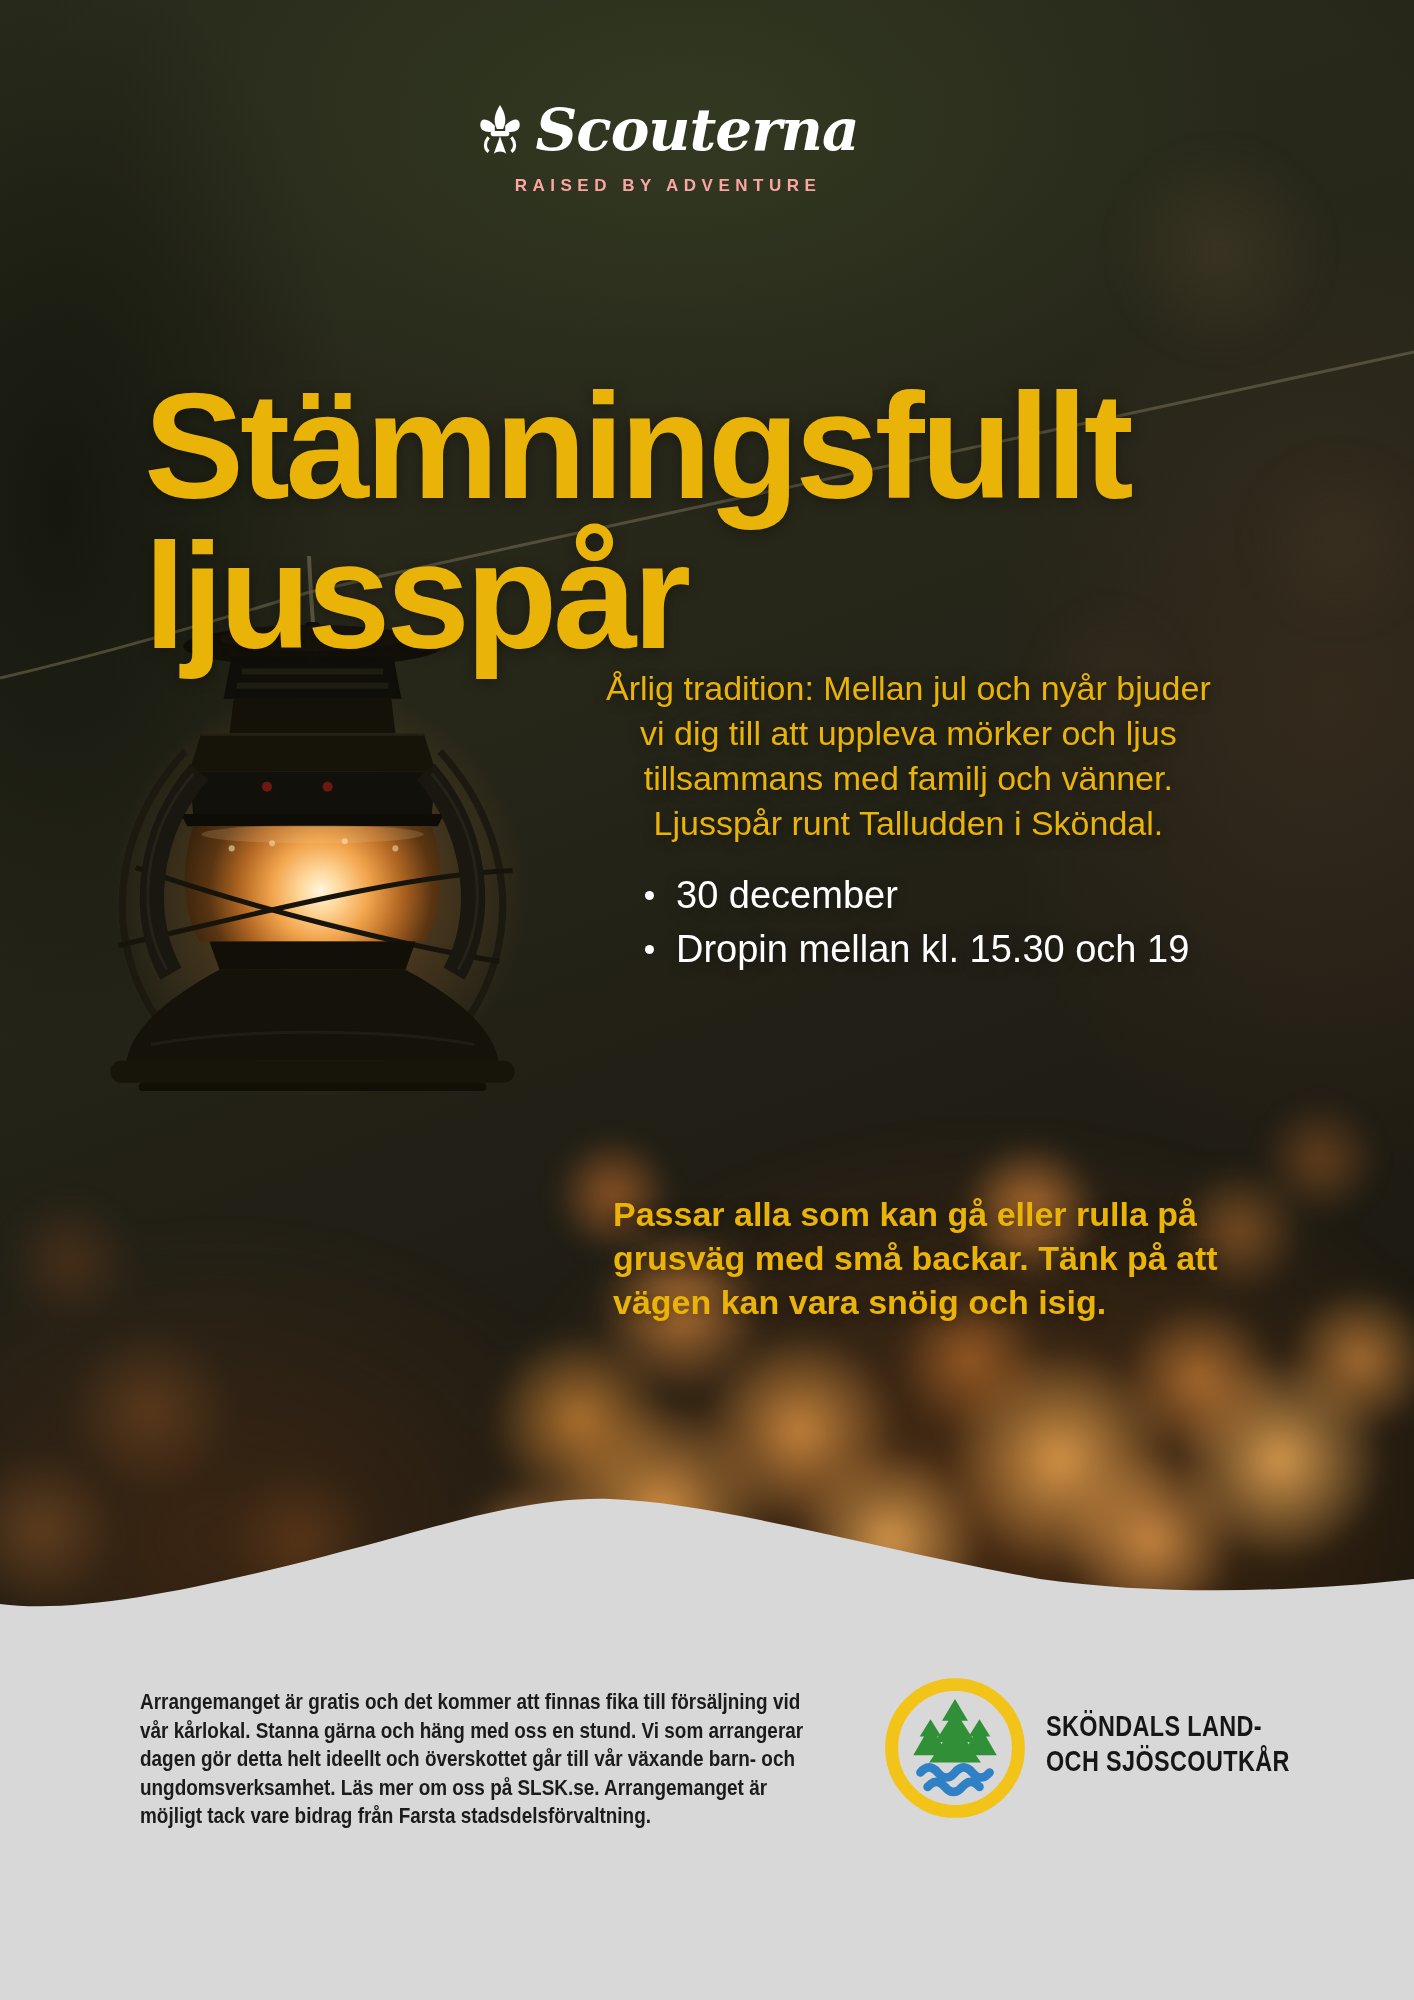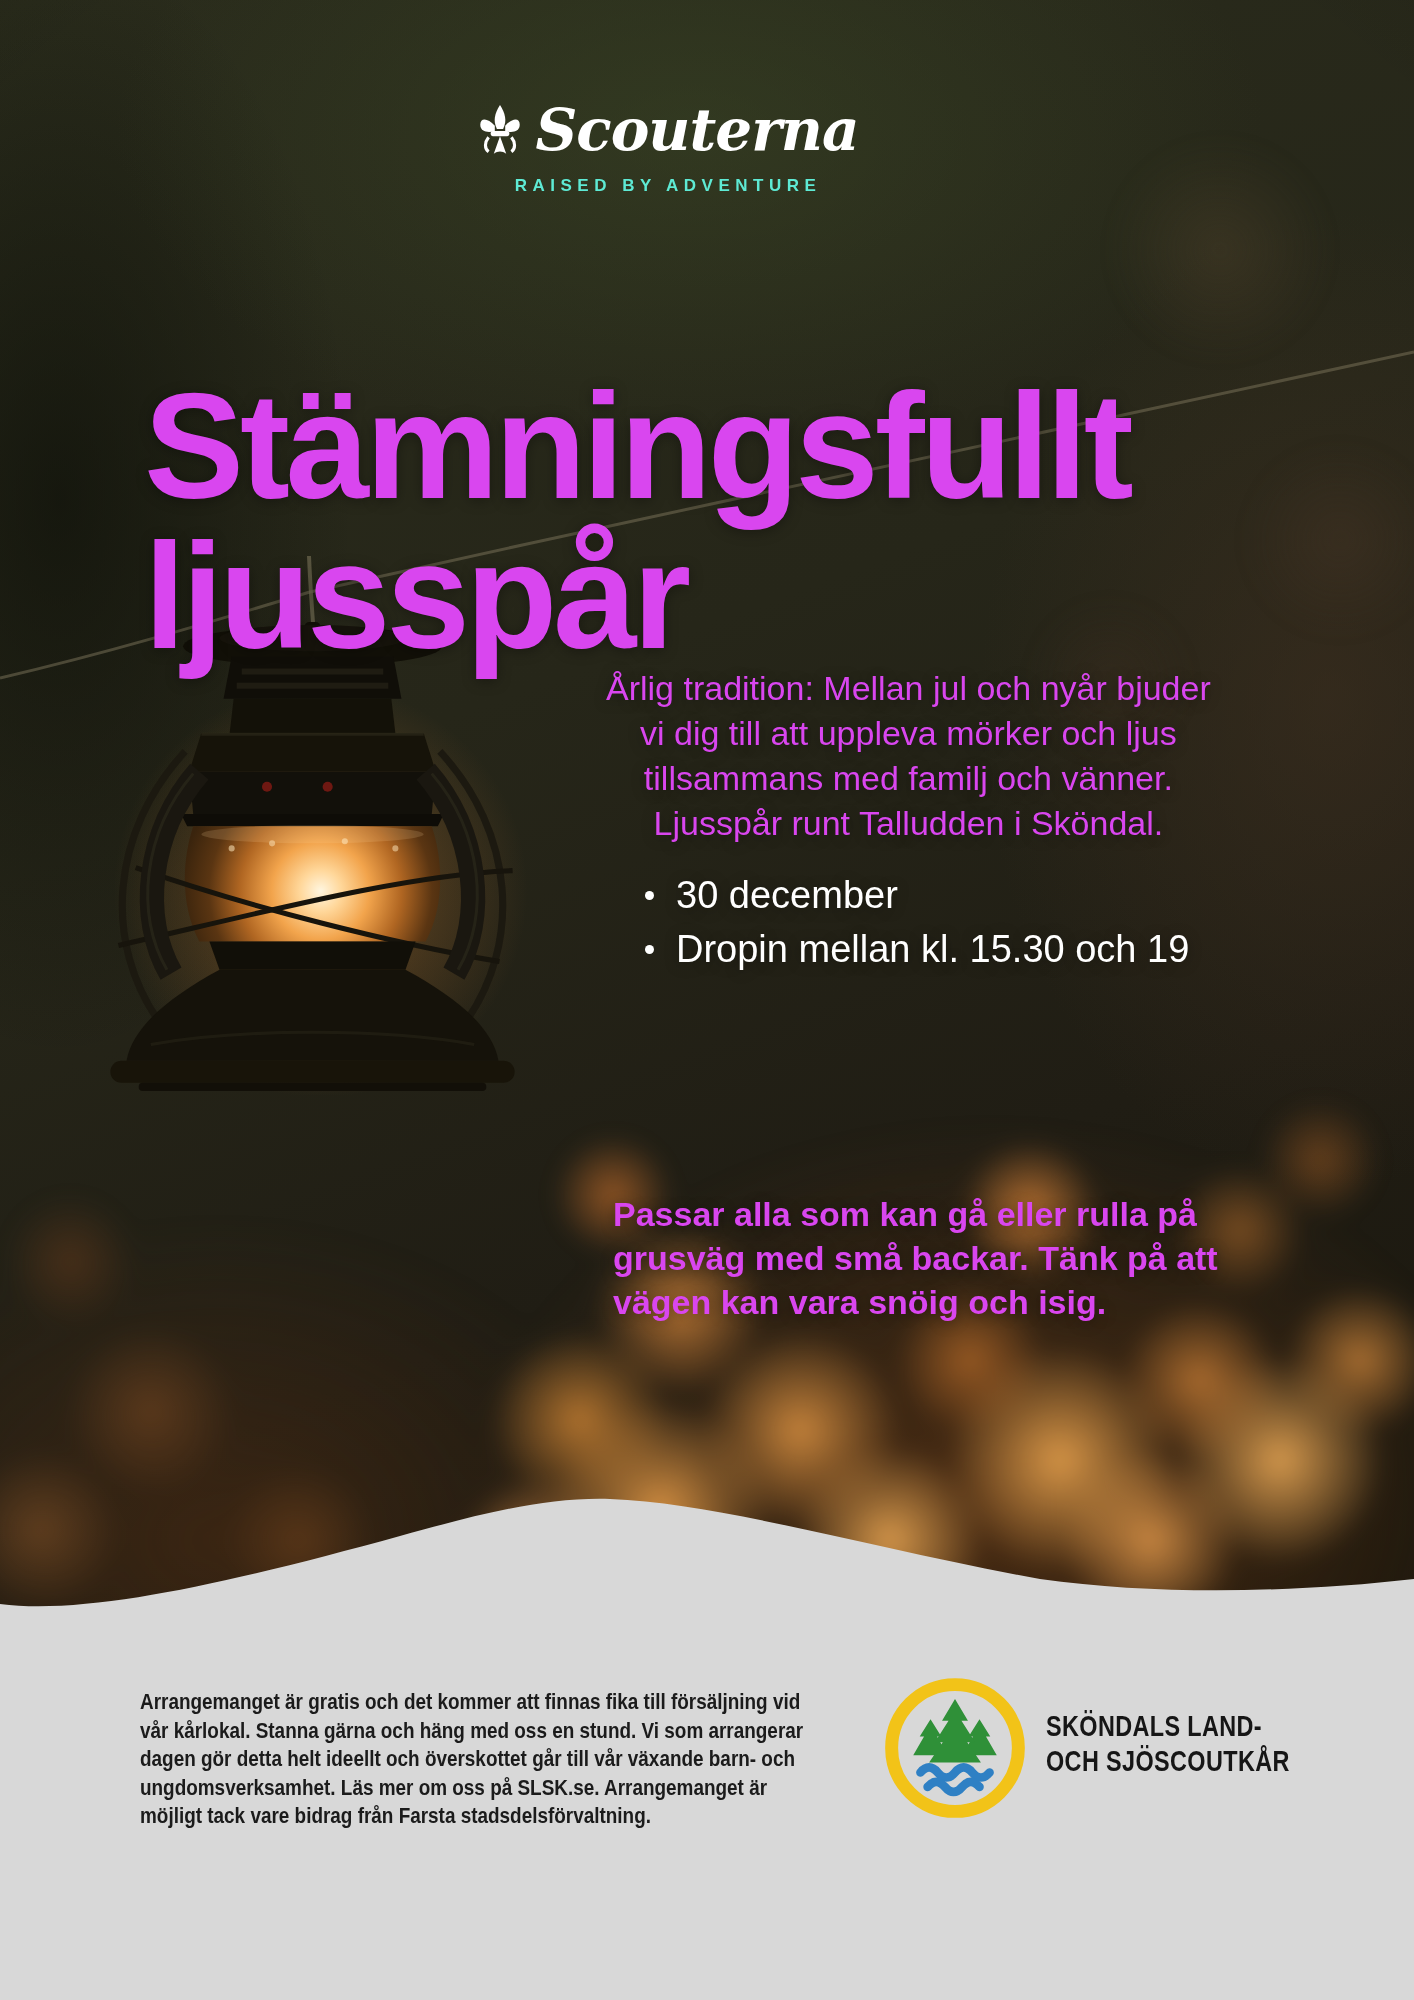--- a/index.html
+++ b/index.html
@@ -42,23 +42,23 @@
     radial-gradient(ellipse 420px 320px at 240px 1560px, rgba(110,55,18,.35), rgba(110,55,18,0));}
   .wires,.lantern,.vignette{position:absolute;}
   .wires{inset:0;}
   .lantern{left:80px;top:620px;width:465px;height:475px;}
   .vignette{inset:0;background:radial-gradient(ellipse 120% 90% at 50% 45%, rgba(0,0,0,0) 60%, rgba(8,8,4,.35));}
   
   .brand{position:absolute;left:0;top:100px;width:100%;display:flex;flex-direction:column;align-items:center;transform:translateX(-39px);color:#fff;}
   .brand-row{display:flex;align-items:flex-end;gap:12px;height:58px;}
   .fleur{width:46px;height:54px;}
   .brand-name{font-family:"DejaVu Serif",serif;font-style:italic;font-weight:700;font-size:58px;line-height:56px;letter-spacing:-1px;margin-top:37px;}
-  .tagline{margin-top:18px;font-size:17px;font-weight:700;letter-spacing:5.5px;color:#5eead4;}
-  
-  .htext{position:absolute;color:#d946ef;white-space:pre-line;text-shadow:0 2px 14px rgba(0,0,0,.35);}
+  .tagline{margin-top:18px;font-size:17px;font-weight:700;letter-spacing:5.5px;color:#fca5a5;}
+  
+  .htext{position:absolute;color:#eab308;white-space:pre-line;text-shadow:0 2px 14px rgba(0,0,0,.35);}
   .title{left:144px;top:270px;font-size:150px;line-height:150px;font-weight:700;letter-spacing:-4px;}
   .intro{left:606px;top:632px;font-size:34px;line-height:45px;font-weight:400;text-align:center;}
   .bullets{position:absolute;left:676px;top:868px;margin:0;padding:0;list-style:none;color:#fff;font-size:38px;line-height:54px;font-weight:400;width:600px;text-shadow:0 2px 14px rgba(0,0,0,.35);}
   .bullets li{position:relative;white-space:pre-line;}
   .bullets li::before{content:"";position:absolute;left:-31px;top:23px;width:9px;height:9px;border-radius:50%;background:#fff;}
   .note{left:613px;top:1158px;font-size:34px;line-height:44px;font-weight:700;}
   
   .wave{position:absolute;left:0;top:1440px;width:1414px;height:560px;}
   .finfo{position:absolute;left:140px;top:1666px;font-size:22px;line-height:28.6px;font-weight:700;color:#1b1b1b;white-space:pre-line;transform:scaleX(.86);transform-origin:left top;}
   .org-emblem{position:absolute;left:883px;top:1676px;width:144px;height:144px;}

